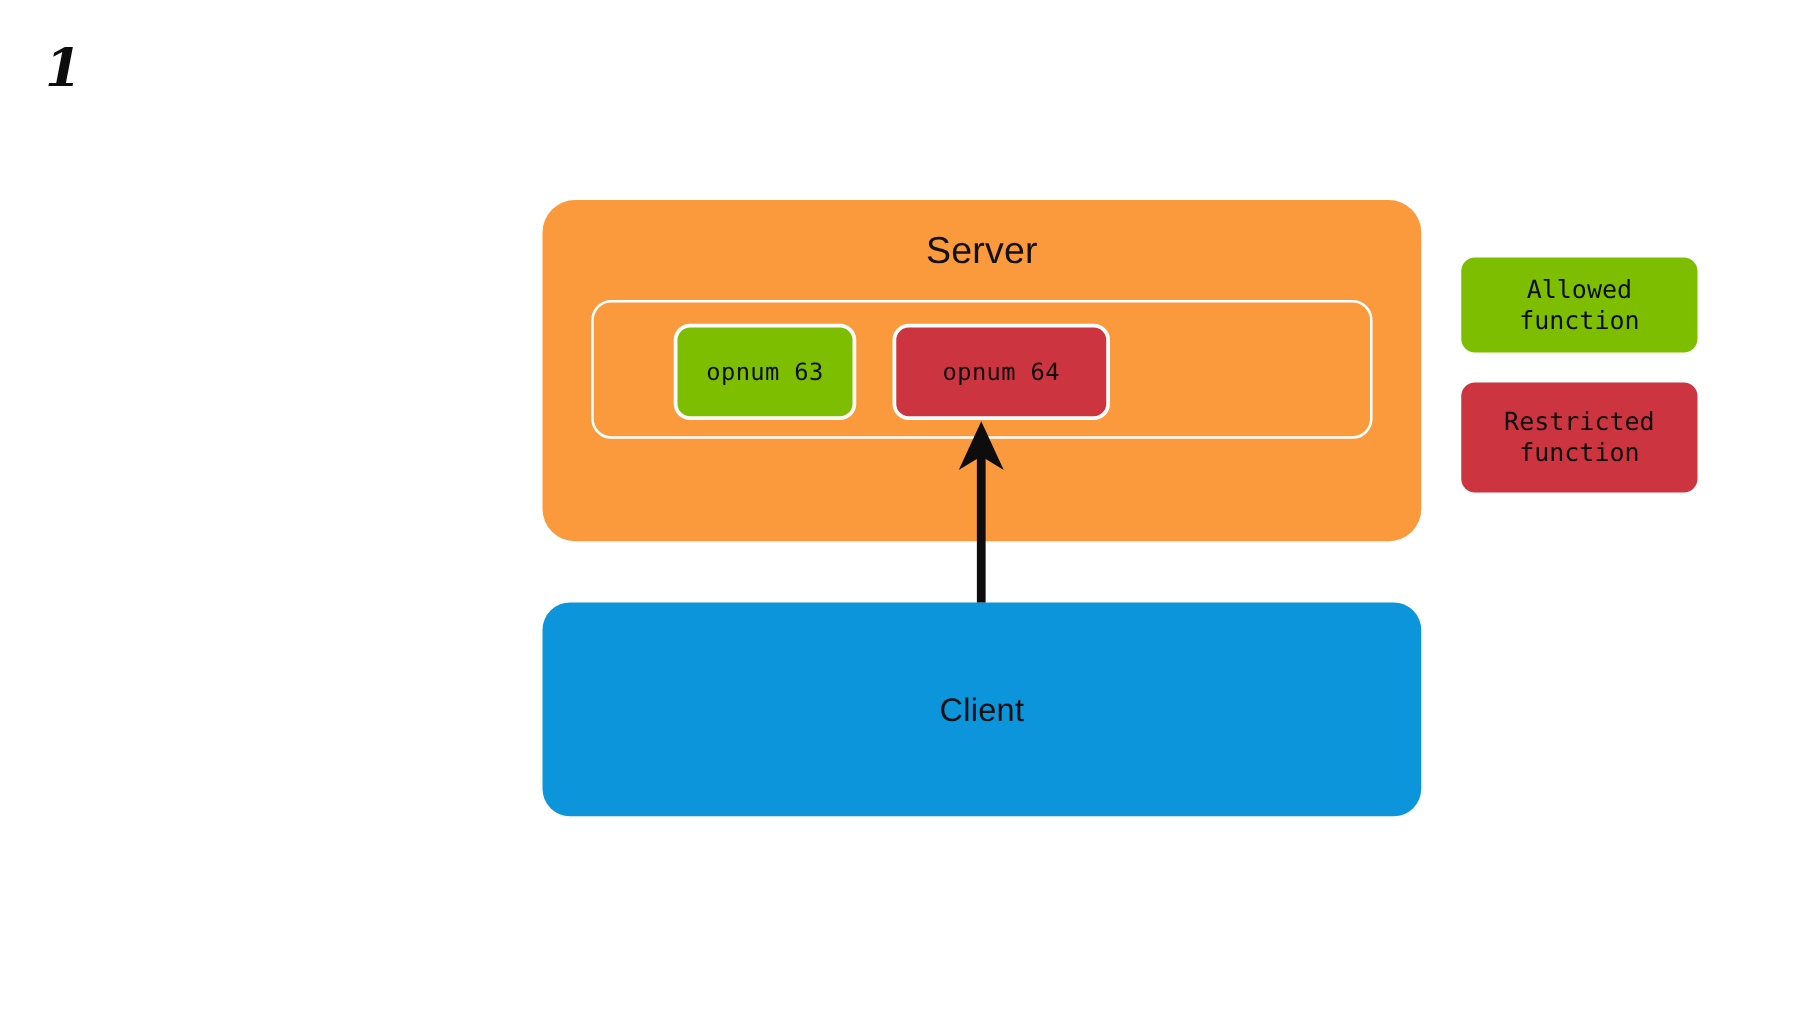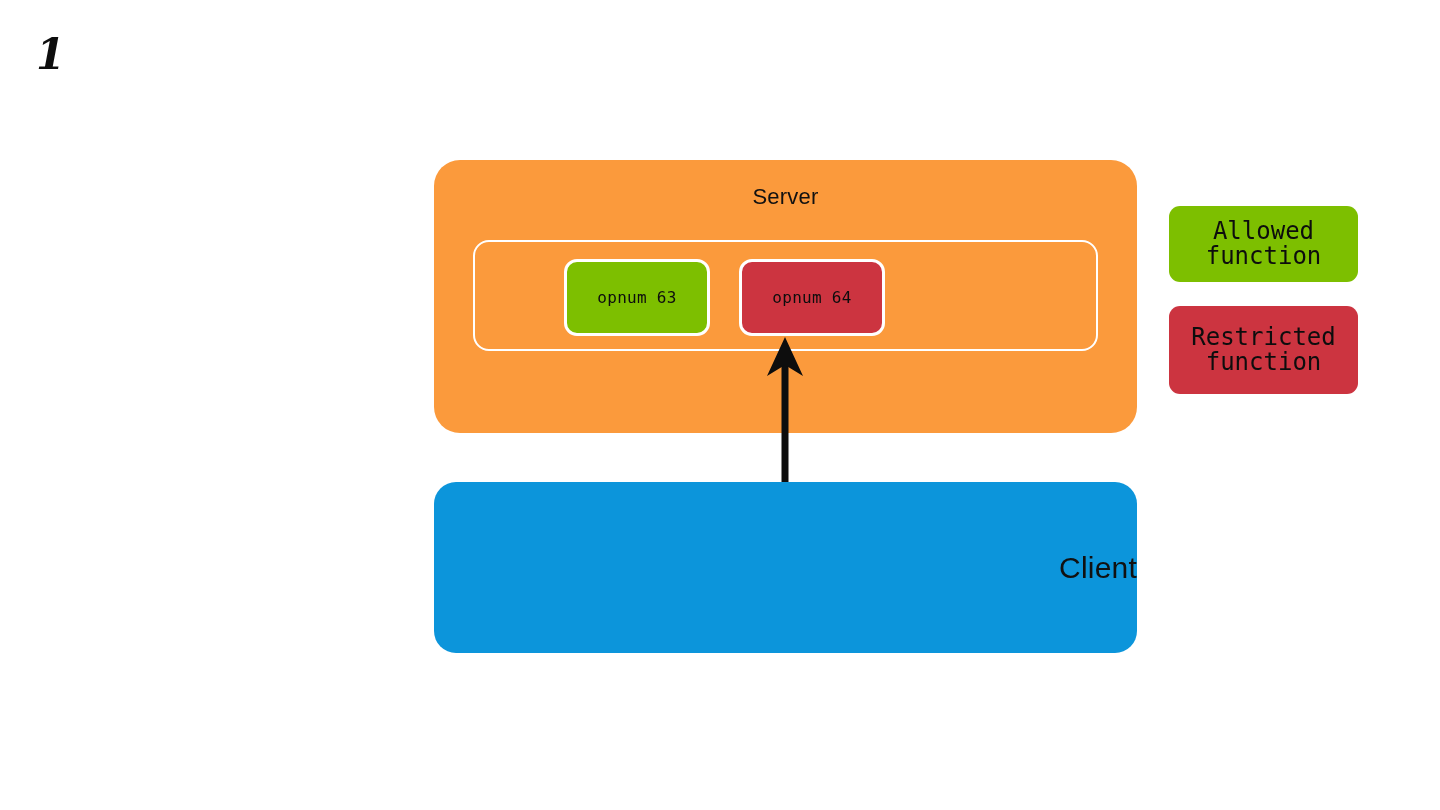--- a/index.html
+++ b/index.html
@@ -54,21 +54,21 @@
     background: #fb9a3c;
     border-radius: 26px;
   }
   .server-title {
     position: absolute;
     left: 0;
     top: 24px;
     width: 100%;
     text-align: center;
     font-family: "Liberation Sans", sans-serif;
-    font-size: 22px;
+    font-size: 30px;
     font-weight: 400;
     color: #111111;
     letter-spacing: 0.2px;
   }
 
   
   .rpc-panel {
     position: absolute;
     left: 39px;
     top: 80px;
@@ -94,59 +94,58 @@
   
   .opnum {
     position: absolute;
     box-sizing: border-box;
     border: 3px solid #ffffff;
     border-radius: 13px;
     display: flex;
     align-items: center;
     justify-content: center;
     font-family: "DejaVu Sans Mono", monospace;
-    font-size: 16px;
+    font-size: 19px;
     color: #0d0d0d;
     white-space: pre;
     letter-spacing: 0.3px;
-    margin-left: 25px;
   }
   .opnum-allowed {
     left: 64px;
     top: 17px;
     width: 146px;
     height: 77px;
     background: #7dbf00;
   }
   .opnum-restricted {
     left: 239px;
     top: 17px;
-    width: 146px;
+    width: 174px;
     height: 77px;
     background: #cc3440;
   }
 
   
   .client-panel {
     left: 434px;
     top: 482px;
     width: 703px;
     height: 171px;
     background: #0c95db;
     border-radius: 22px;
   }
   .client-title {
     position: absolute;
     left: 0;
     top: 50%;
     transform: translateY(-50%);
     width: 100%;
-    text-align: right;
-    font-family: "Liberation Sans", sans-serif;
-    font-size: 30px;
+    text-align: center;
+    font-family: "Liberation Sans", sans-serif;
+    font-size: 26px;
     font-weight: 400;
     color: #111111;
     letter-spacing: 0.2px;
   }
 
   
   .arrow-layer {
     position: absolute;
     left: 0;
     top: 0;
@@ -164,21 +163,21 @@
   }
   .legend-item {
     box-sizing: border-box;
     width: 189px;
     border-radius: 11px;
     display: flex;
     align-items: center;
     justify-content: center;
     text-align: center;
     font-family: "DejaVu Sans Mono", monospace;
-    font-size: 24px;
+    font-size: 20px;
     line-height: 25px;
     color: #0d0d0d;
   }
   .legend-allowed {
     height: 76px;
     background: #7dbf00;
   }
   .legend-restricted {
     height: 88px;
     background: #cc3440;

